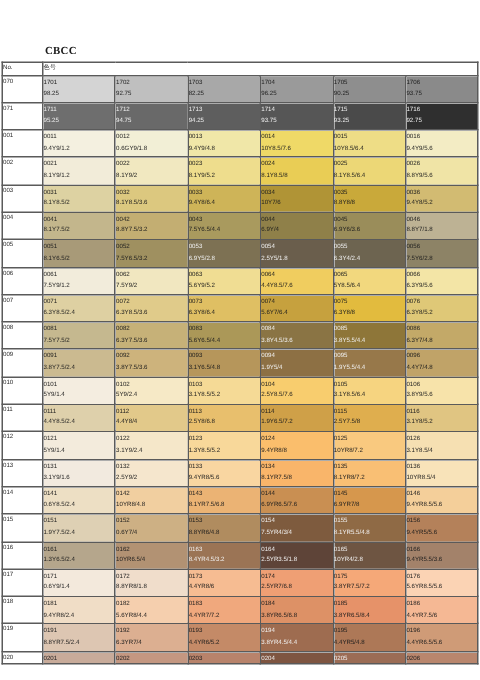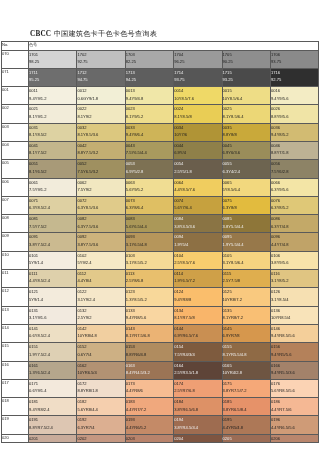--- a/index.html
+++ b/index.html
@@ -51,21 +51,20 @@
   tr.shortrow td.swatch{height:7.5px;}
   tr.shortrow td.rowlab{height:7.5px;}
 </style>
 </head>
 <body>
 
 <div class="page">
 
   <div class="title-wrap">
     <span class="title-bold">CBCC</span>
-    <span class="title-rest">中国建筑色卡千色卡色号查询表</span>
   </div>
 
   <table class="cbcc">
     <colgroup>
       <col class="col-no">
         <col class="col-sw">
         <col class="col-sw">
         <col class="col-sw">
       <col class="col-sw">
         <col class="col-sw">

